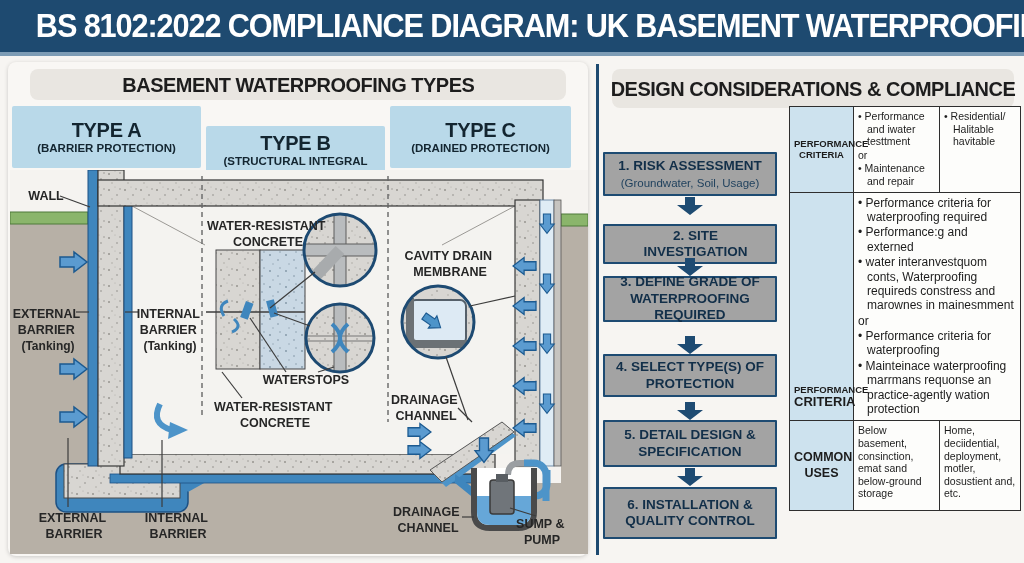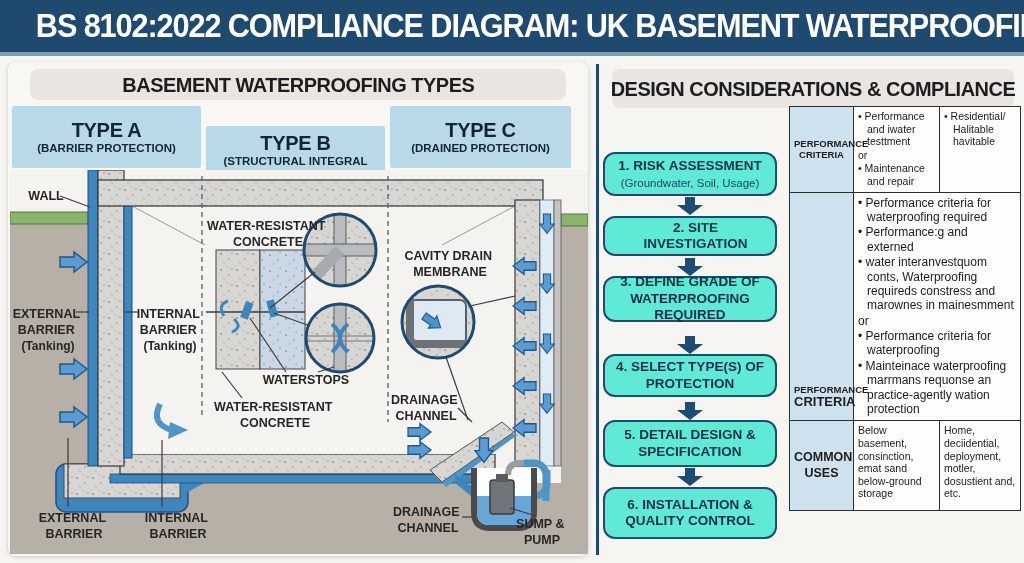--- a/index.html
+++ b/index.html
@@ -29,25 +29,25 @@
   .type-box .t { font-size:20px; font-weight:bold; letter-spacing:-0.3px;text-align:right; }
   .type-box .s { font-size:11.5px; font-weight:bold; line-height:1.15; }
   #type-a { left:12px;  width:189px; }
   #type-b { left:206px; width:179px;margin-top:20px; }
   #type-c { left:390px; width:181px; }
 
   
   .proc-title { position:absolute; left:603px; top:106px; width:174px; height:44px; background:#b9d9e9;
                 display:flex; align-items:center; justify-content:center; text-align:center;
                 font-size:14px; font-weight:bold; color:#0f3350; line-height:1.3; padding:0 8px; }
-  .step { position:absolute; left:603px; width:174px; background:#5eead4; border:2px solid #1e4b72;
-          border-radius:12px; display:flex; flex-direction:column; align-items:center; justify-content:center;
+  .step { position:absolute; left:603px; width:174px; background:#a3a3a3; border:2px solid #1e4b72;
+          border-radius:1px; display:flex; flex-direction:column; align-items:center; justify-content:center;
           text-align:center; color:#122f49; font-weight:bold; font-size:13.5px; line-height:1.22; padding:3px 9px; }
   .step .sub { font-size:11.5px; font-weight:normal; color:#1d3f5c; margin-top:1px; }
-  #step1 { top:152px; height:44px; } #step2 { top:216px; height:40px;padding-left:20px; }
+  #step1 { top:152px; height:44px; } #step2 { top:224px; height:40px;padding-left:20px; }
   #step3 { top:276px; height:46px; } #step4 { top:354px; height:43px; }
   #step5 { top:420px; height:47px; } #step6 { top:487px; height:52px; }
   .flow-arrow { position:absolute; left:677px; width:26px; height:18px; }
   .flow-arrow svg { display:block; }
 
   
   .gtable { position:absolute; left:789px; top:106px; width:231px; border-collapse:collapse;
             table-layout:fixed; background:#fdfdfb; }
   .gtable td { border:1.5px solid #2e2e2e; color:#1c1c1c; vertical-align:middle; padding:3px 4px; }
   .gtable .title-cell { background:#b9d9e9; text-align:center; font-weight:bold; font-size:14px;

